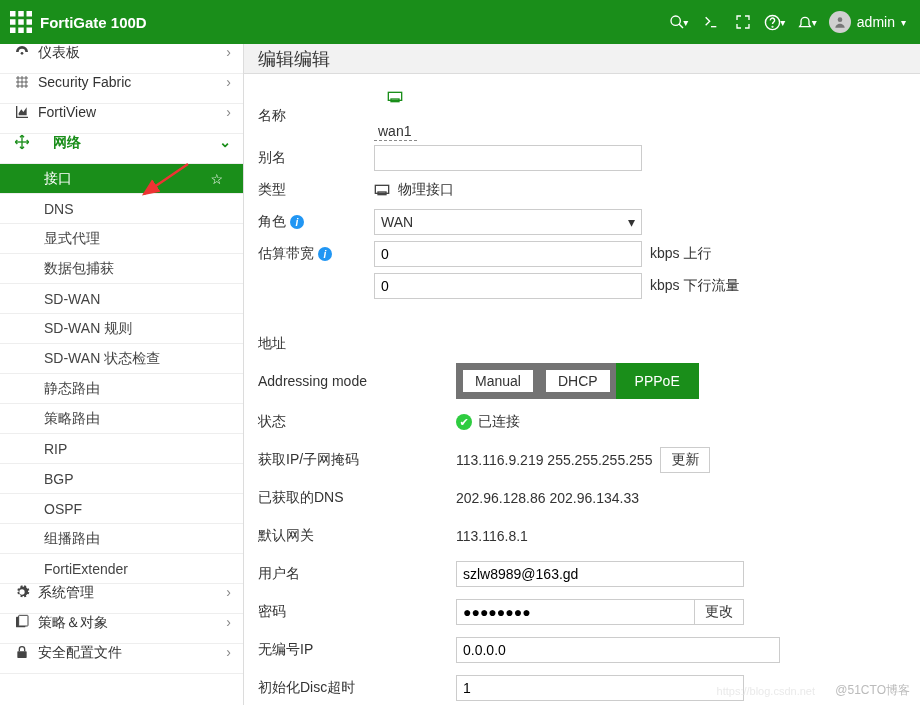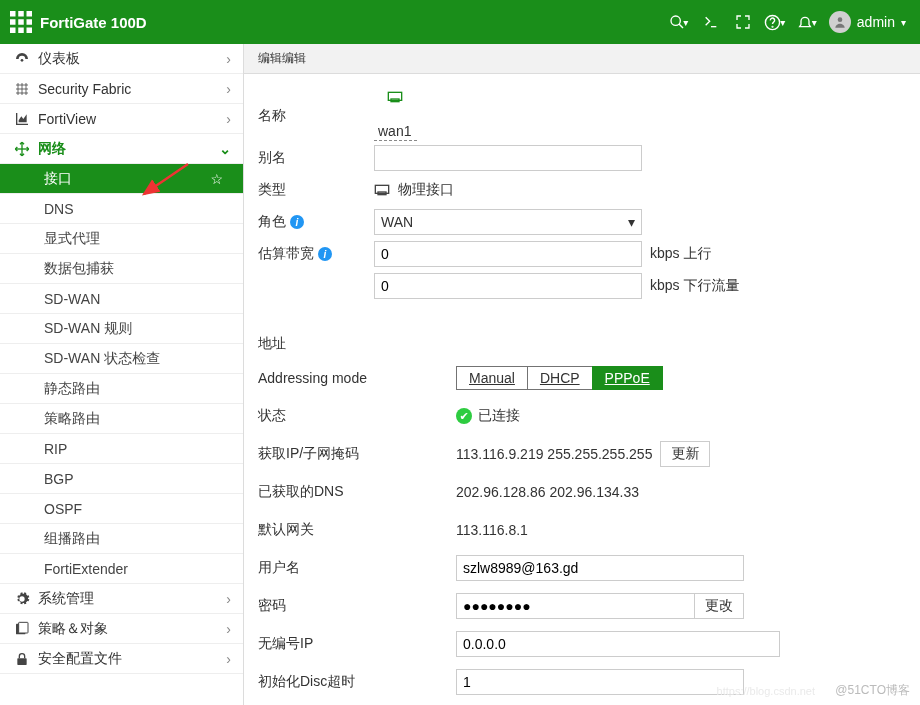--- a/index.html
+++ b/index.html
@@ -6,46 +6,46 @@
   body { width:920px; height:705px; background:#fff; overflow:hidden; font-size:14px; color:#333; position:relative; }
   .topbar { height:44px; background:#1a8e1a; color:#fff; display:flex; align-items:center; padding:0 8px 0 10px; }
   .logo-ic { width:22px; height:22px; margin-right:8px; }
   .brand { font-weight:600; font-size:15px; }
   .tb-sp { flex:1; }
   .tb-ic { width:32px; height:32px; display:flex; align-items:center; justify-content:center; color:#fff; cursor:pointer; }
   .tb-user { display:flex; align-items:center; gap:6px; padding:0 6px; cursor:pointer; }
   .avatar { width:22px; height:22px; border-radius:50%; background:#d0d0d0; display:flex; align-items:center; justify-content:center; }
   .main { display:flex; height:669px; }
   .sidebar { width:244px; border-right:1px solid #dcdcdc; height:100%; overflow-y:auto; font-size:14px; }
-  .s-top { height:30px; border-bottom:1px solid #eee; display:flex; align-items:center; padding:0 12px 0 14px; color:#333; cursor:pointer; }
+  .s-top { height:30px; border-bottom:1px solid #eee; display:flex; align-items:flex-start; padding:0 12px 0 14px; color:#333; cursor:pointer; }
   .s-top .icon { width:18px; display:flex; align-items:center; }
   .s-top .lbl { flex:1; margin-left:6px; }
   .s-top .chev { color:#888; }
-  .s-top.active { color:#1a8e1a; font-weight:600; }
+  .s-top.active { color:#1a8e1a; font-weight:600;gap:15px; }
   .s-top.active .chev { color:#1a8e1a; }
   .s-sub { height:30px; display:flex; align-items:center; padding:0 20px 0 44px; border-bottom:1px solid #eee; cursor:pointer; color:#444; }
   .s-sub.active { background:#1a8e1a; color:#fff; justify-content:space-between; }
   .s-sub.active .star { color:#fff; }
   .content { flex:1; height:100%; overflow-y:auto; }
-  .c-hdr { height:30px; background:#f2f2f2; border-bottom:1px solid #dcdcdc; display:flex; align-items:center; padding-left:14px; font-size:12px; }
+  .c-hdr { height:30px; background:#f2f2f2; border-bottom:1px solid #dcdcdc; display:flex; align-items:center; padding-left:14px; font-size:18px; }
   .form { padding:16px 10px 12px 14px; }
   .row { display:flex; align-items:center; min-height:30px; margin-bottom:2px; }
   .lbl { width:116px; display:flex; align-items:center; gap:4px; white-space:nowrap; }
   .info-ic { width:14px; height:14px; border-radius:50%; background:#2196f3; color:#fff; font-size:10px; font-weight:bold; display:inline-flex; align-items:center; justify-content:center; font-style:italic; }
   .val-wrap { display:flex; align-items:center; gap:8px; }
   .txt-in { border:1px solid #ccc; height:26px; padding:0 6px; font-size:14px; width:268px; }
   .txt-sm { width:204px; }
   .sel { border:1px solid #ccc; height:26px; padding:0 6px; width:268px; display:flex; align-items:center; justify-content:space-between; cursor:pointer; }
   .suffix { font-size:14px; }
   .port-ic { width:16px; height:14px; }
   .und { border-bottom:1px dashed #888; padding:0 6px 1px 4px; display:inline-flex; align-items:center; gap:19px;flex-direction:column; }
   .sec { padding:6px 14px 0 14px; }
   .sec-title { font-size:14px; margin:14px 0 10px 0; }
   .btn-grp { display:inline-flex; }
-  .btn-grp span { border:1px solid #737373; padding:3px 12px; cursor:pointer; font-size:14px;text-decoration:underline; }
+  .btn-grp span { border:7px solid #737373; padding:3px 12px; cursor:pointer; font-size:14px; }
   .btn-grp span:not(:first-child){ margin-left:-1px; }
   .btn-grp .active { background:#1a8e1a; color:#ffffff; border-color:#1a8e1a; z-index:1; position:relative;text-align:center; }
   .check-ic { width:16px; height:16px; border-radius:50%; background:#2ecc40; display:inline-flex; align-items:center; justify-content:center; color:#fff; font-size:11px; margin-right:6px; }
   .btn { border:1px solid #ccc; padding:3px 10px; cursor:pointer; background:#fff; }
   .toggle { width:34px; height:18px; border-radius:9px; background:#1a8e1a; position:relative; display:inline-block; cursor:pointer; }
   .toggle::after { content:""; position:absolute; width:14px; height:14px; border-radius:50%; background:#fff; top:2px; right:2px; }
   .hl { border:2px solid #e33; padding:0 4px; display:inline-block; min-width:60px; height:24px; line-height:20px; }
   .row2 { display:flex; align-items:center; min-height:30px; margin-bottom:1px;margin-top:8px; }
   .lbl2 { width:198px; display:flex; align-items:center; }
   .arrow { position:absolute; left:136px; top:162px; width:60px; height:40px; pointer-events:none; }

